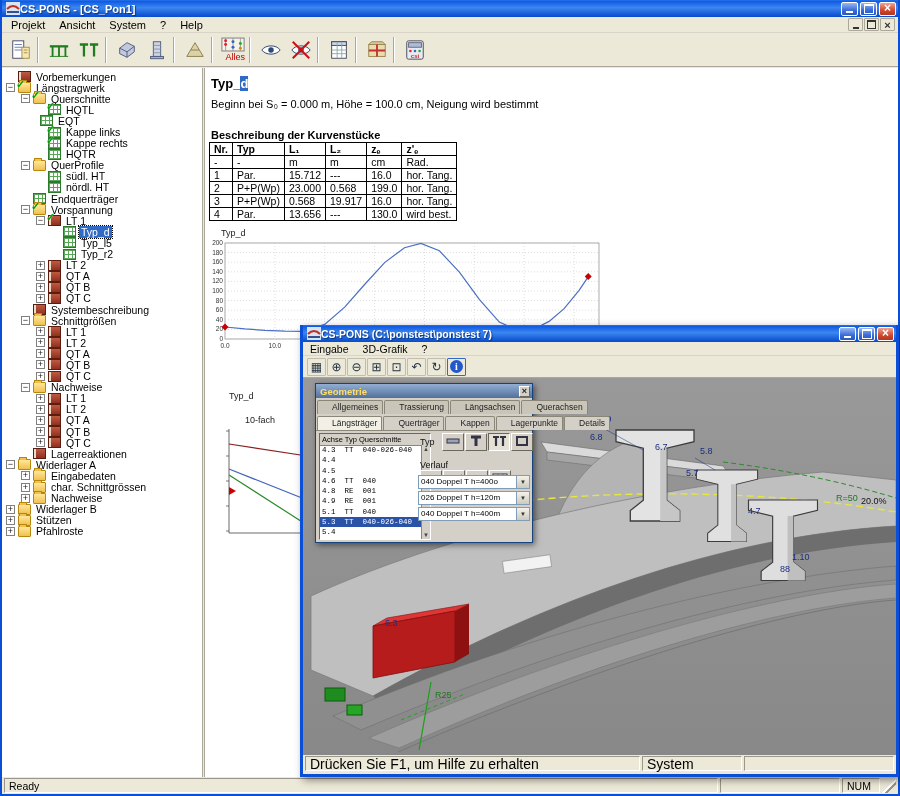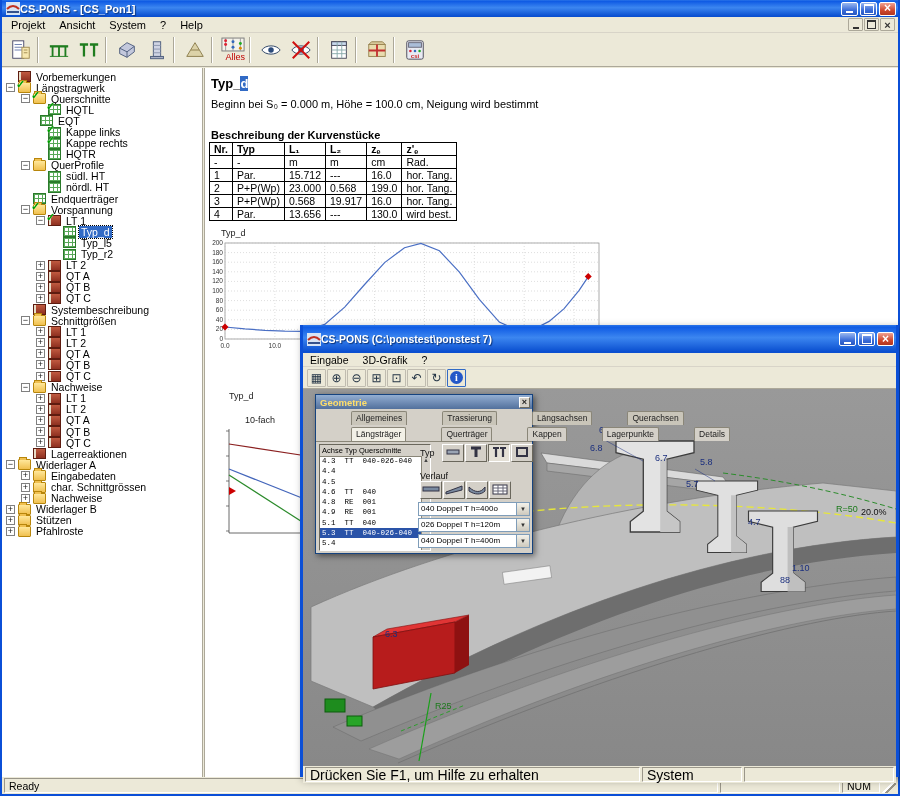--- a/index.html
+++ b/index.html
@@ -71,57 +71,57 @@
 
   
   .statusbar { position:absolute; left:0; right:0; bottom:0; height:17px; background:#ece9d8; display:flex; gap:2px; padding:1px 2px; align-items:stretch; }
   .spanel { border:1px solid; border-color:#9a9689 #fff #fff #9a9689; font-size:10.5px; padding:0 4px; display:flex; align-items:center; background:#ece9d8; }
   .grow { flex:1; } .w120 { width:120px; } .w40 { width:38px; } .w100 { width:100px; } .w150 { width:150px; }
   .sgrip { width:14px; background:
     linear-gradient(135deg, transparent 50%, #fff 50%, #fff 60%, #9a9689 60%, #9a9689 70%, transparent 70%); }
 
   
   .overlay { position:absolute; left:300px; top:325px; width:599px; height:452px; border:3px solid #0b4fd7; border-top:none; background:#ece9d8; z-index:50; box-shadow:3px 3px 8px rgba(0,0,0,.45); }
-  .overlay .titlebar { height:28px; }
+  .overlay .titlebar { height:17px; }
   .overlay .titlebar .title-text { font-size:10.5px; }
   .ov-menubar { height:14px; background:#ece9d8; border-bottom:1px solid #d8d4c8; display:flex; align-items:center; }
   .ov-toolbar { height:22px; background:#ece9d8; border-bottom:1px solid #aca899; display:flex; align-items:center; gap:1px; padding-left:4px; }
   .ovbtn { width:19px; height:18px; border:1px solid #c0bcb0; border-radius:1px; background:#ece9d8; display:flex; align-items:center; justify-content:center; font-size:12px; color:#234; }
   .ovbtn.info { border:1px solid #316ac5; }
   .ovbtn.info .ovicon { width:13px; height:13px; background:#2458c8; color:#fff; border-radius:7px; font-size:10px; font-weight:bold; font-family:"Liberation Serif",serif; display:flex; align-items:center; justify-content:center; }
   .viewport { position:relative; width:593px; height:377px; background:#8e8e8e; overflow:hidden; }
   .viewport > svg { position:absolute; inset:0; }
   .ov-status { height:17px; background:#ece9d8; display:flex; gap:2px; padding:1px 2px; }
   .ov-status .spanel { font-size:14px; }
 
   
   .geo-dialog { position:absolute; left:12px; top:5px; width:218px; background:#d4d0c8; border:1px solid #16437e; box-shadow:2px 2px 6px rgba(0,0,0,.5); }
   .geo-title { height:14px; background:linear-gradient(180deg,#93aed2,#52709c); display:flex; align-items:center; padding:0 2px 0 4px; }
   .geo-title .gt { color:#ffdf6a; font-size:9.5px; font-weight:bold; flex:1; }
   .geo-close { width:11px; height:11px; background:#d4d0c8; border:1px solid; border-color:#fff #6a675c #6a675c #fff; font-size:9px; line-height:9px; text-align:center; font-weight:bold; color:#222; }
   .geo-tabs { display:flex; height:16px; align-items:flex-end; padding:0 1px; }
-  .gtab { font-size:8.5px; padding:1px 4px 2px 4px; border:1px solid #8a8678; border-bottom:none; border-radius:2px 2px 0 0; background:#c9c5b9; margin-right:1px; white-space:nowrap; color:#222;margin-left:34px; }
+  .gtab { font-size:8.5px; padding:1px 4px 2px 14px; border:1px solid #8a8678; border-bottom:none; border-radius:2px 2px 0 0; background:#c9c5b9; margin-right:1px; white-space:nowrap; color:#222; }
   .geo-tabs.row2 .gtab { background:#d4d0c8; }
   .geo-tabs.row2 .gtab.active { background:#f2f0e6; position:relative; margin-bottom:-1px; padding-bottom:3px; }
   .geo-body { position:relative; height:112px; border-top:1px solid #8a8678; background:#d4d0c8; }
   .geo-list { position:absolute; left:3px; top:2px; width:112px; height:107px; background:#fff; border:1px solid; border-color:#6a675c #fff #fff #6a675c; overflow:hidden; }
   .geo-list-header { background:#d4d0c8; border-bottom:1px solid #8a8678; font-size:7.5px; padding:1px 2px; white-space:nowrap; overflow:hidden; }
   .geo-rows { position:absolute; top:11px; left:0; right:9px; bottom:0; overflow:hidden; }
   .grow-item { font-family:"Liberation Mono",monospace; font-size:7.5px; line-height:10.3px; padding-left:2px; white-space:pre; overflow:hidden; }
   .grow-item.sel { background:#2a53a8; color:#fff; }
   .geo-scroll { position:absolute; right:0; top:11px; bottom:0; width:9px; background:#d4d0c8; border-left:1px solid #8a8678; font-size:6px; text-align:center; color:#444; display:flex; flex-direction:column; justify-content:space-between; padding:1px 0; }
   .geo-label { position:absolute; font-size:9px; color:#111; }
   .geo-label.typ { left:104px; top:6px; }
   .geo-label.verlauf { left:104px; top:29px; }
   .geo-btnrow { position:absolute; display:flex; gap:1px; }
   .geo-btnrow.typ { left:126px; top:2px; }
   .geo-btnrow.verlauf { left:104px; top:39px; }
   .gbtn { width:22px; height:18px; background:#d4d0c8; border:1px solid; border-color:#fff #6a675c #6a675c #fff; display:flex; align-items:center; justify-content:center; }
   .gbtn.pressed { border-color:#6a675c #fff #fff #6a675c; background:#e4e0d6; }
-  .geo-combos { position:absolute; left:102px; top:60px; width:88px; }
+  .geo-combos { position:absolute; left:102px; top:44px; width:88px; }
   .combo { position:relative; width:112px; height:14px; background:#fff; border:1px solid #7f9db9; margin-bottom:2px; }
   .combo-text { position:absolute; left:2px; top:1px; font-size:8px; white-space:nowrap; }
   .combo-arrow { position:absolute; right:0; top:0; bottom:0; width:13px; background:linear-gradient(#f4f2ea,#cdc9bd); border-left:1px solid #7f9db9; font-size:6px; text-align:center; line-height:12px; color:#333; }
 </style>
 </head>
 <body>
 
 <div class="app">
   <div class="titlebar">
     <span class="app-ico">

